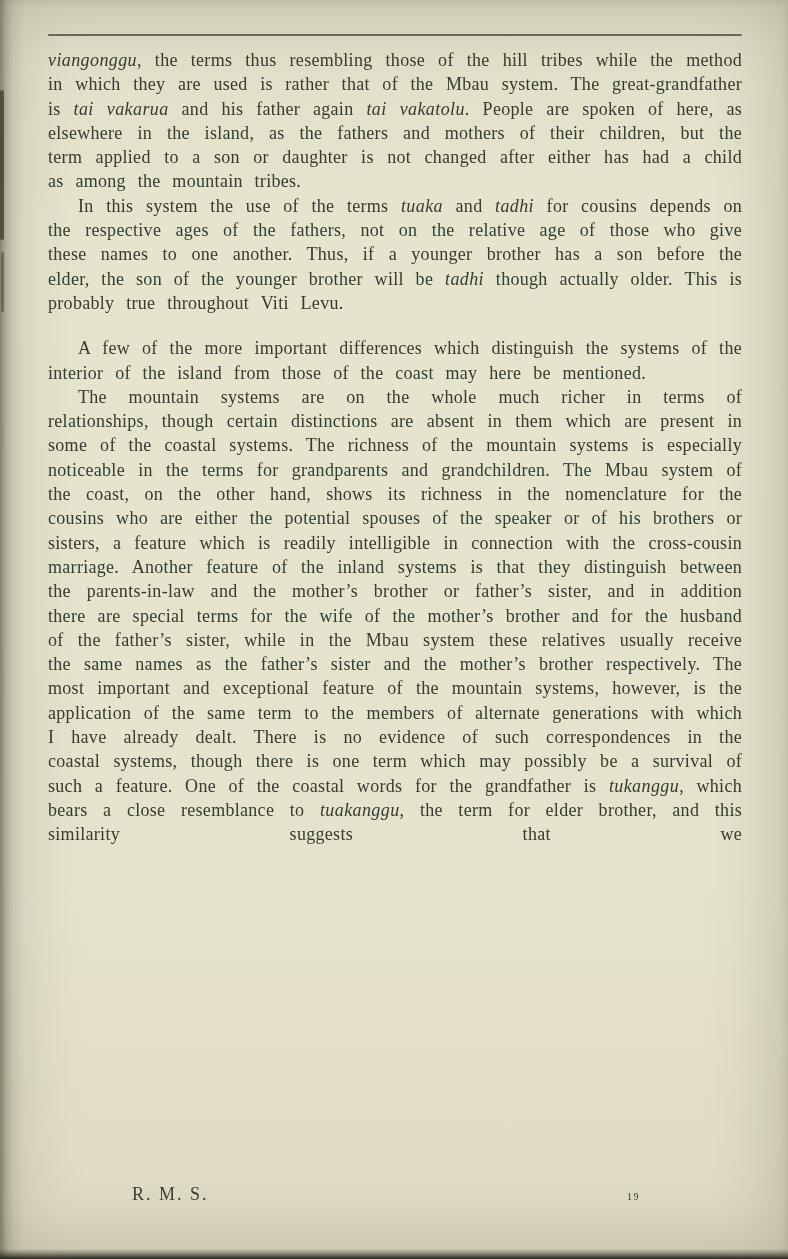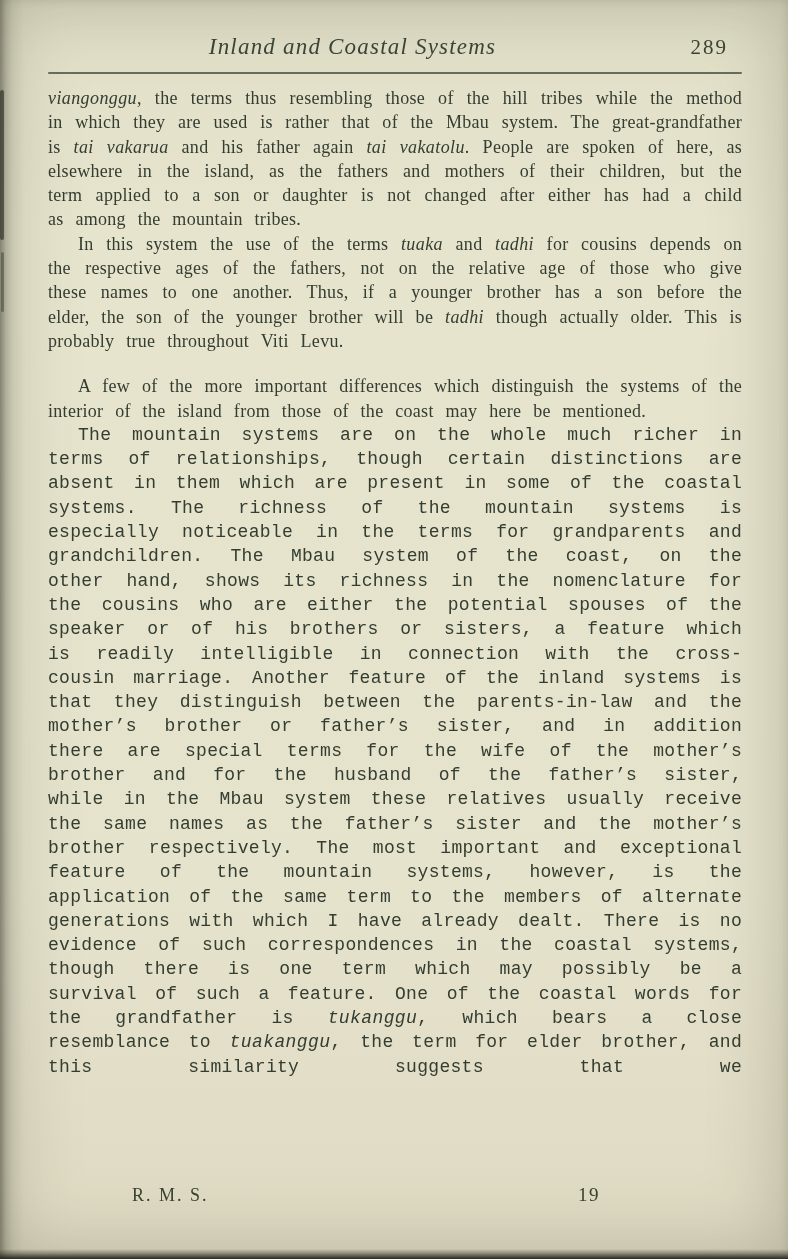--- a/index.html
+++ b/index.html
@@ -57,40 +57,40 @@
     overflow: hidden;
     font-size: 18px;
     line-height: 24.3px;
     text-align: justify;
     word-spacing: 7px;
     letter-spacing: 0.3px;
   }
   .para { margin: 0; }
   .para.indent { text-indent: 30px; }
   .para.spaced { margin-top: 21px; }
-  .para.fill-last { text-align-last: justify; font-family: Liberation Mono, monospace; }
+  .para.fill-last { text-align-last: justify; }
   .para em { font-style: italic; letter-spacing: 0.4px; }
   .footer {
     position: absolute;
     left: 48px;
     right: 46px;
     top: 1150px;
     display: flex;
     justify-content: space-between;
     align-items: baseline;
   }
   .footer-left {
     margin-left: 36px;
     font-size: 18px;
     letter-spacing: 2px;
     color: #39422f;
   }
   .footer-right {
-    margin-right: 96px;
-    font-size: 19px;
+    margin-right: 56px;
+    font-size: 10px;
     letter-spacing: 1.5px;
     color: #39422f;
   }
   .binding {
     position: absolute;
     left: 0; top: 0; bottom: 0;
     width: 24px;
     background: linear-gradient(90deg,
       rgba(50,52,42,0.45) 0px,
       rgba(50,52,42,0.20) 6px,
@@ -123,24 +123,20 @@
       inset 0 0 70px 8px rgba(78,78,56,0.26),
       inset 0 0 10px rgba(78,78,56,0.18);
     pointer-events: none;
   }
 </style>
 </head>
 <body>
 
 <div class="page">
   <div class="content">
-    <div class="header">
-      <span class="title">Inland and Coastal Systems</span>
-      <span class="pagenum">289</span>
-    </div>
     <div class="rule"></div>
     <div class="body-text">
         <p class="para"><em>viangonggu</em><span>, the terms thus resembling those of the hill tribes while the method in which they are used is rather that of the Mbau system. The great-grandfather is </span><em>tai vakarua</em><span> and his father again </span><em>tai vakatolu</em><span>. People are spoken of here, as elsewhere in the island, as the fathers and mothers of their children, but the term applied to a son or daughter is not changed after either has had a child as among the mountain tribes.</span></p>
         <p class="para indent"><span>In this system the use of the terms </span><em>tuaka</em><span> and </span><em>tadhi</em><span> for cousins depends on the respective ages of the fathers, not on the relative age of those who give these names to one another. Thus, if a younger brother has a son before the elder, the son of the younger brother will be </span><em>tadhi</em><span> though actually older. This is probably true throughout Viti Levu.</span></p>
         <p class="para indent spaced"><span>A few of the more important differences which distinguish the systems of the interior of the island from those of the coast may here be mentioned.</span></p>
         <p class="para indent fill-last"><span>The mountain systems are on the whole much richer in terms of relationships, though certain distinctions are absent in them which are present in some of the coastal systems. The richness of the mountain systems is especially noticeable in the terms for grandparents and grandchildren. The Mbau system of the coast, on the other hand, shows its richness in the nomenclature for the cousins who are either the potential spouses of the speaker or of his brothers or sisters, a feature which is readily intelligible in connection with the cross-cousin marriage. Another feature of the inland systems is that they distinguish between the parents-in-law and the mother’s brother or father’s sister, and in addition there are special terms for the wife of the mother’s brother and for the husband of the father’s sister, while in the Mbau system these relatives usually receive the same names as the father’s sister and the mother’s brother respectively. The most important and exceptional feature of the mountain systems, however, is the application of the same term to the members of alternate generations with which I have already dealt. There is no evidence of such correspondences in the coastal systems, though there is one term which may possibly be a survival of such a feature. One of the coastal words for the grandfather is </span><em>tukanggu</em><span>, which bears a close resemblance to </span><em>tuakanggu</em><span>, the term for elder brother, and this similarity suggests that we</span></p>
       </div>
     <div class="footer">
       <span class="footer-left">R. M. S.</span>
       <span class="footer-right">19</span>

